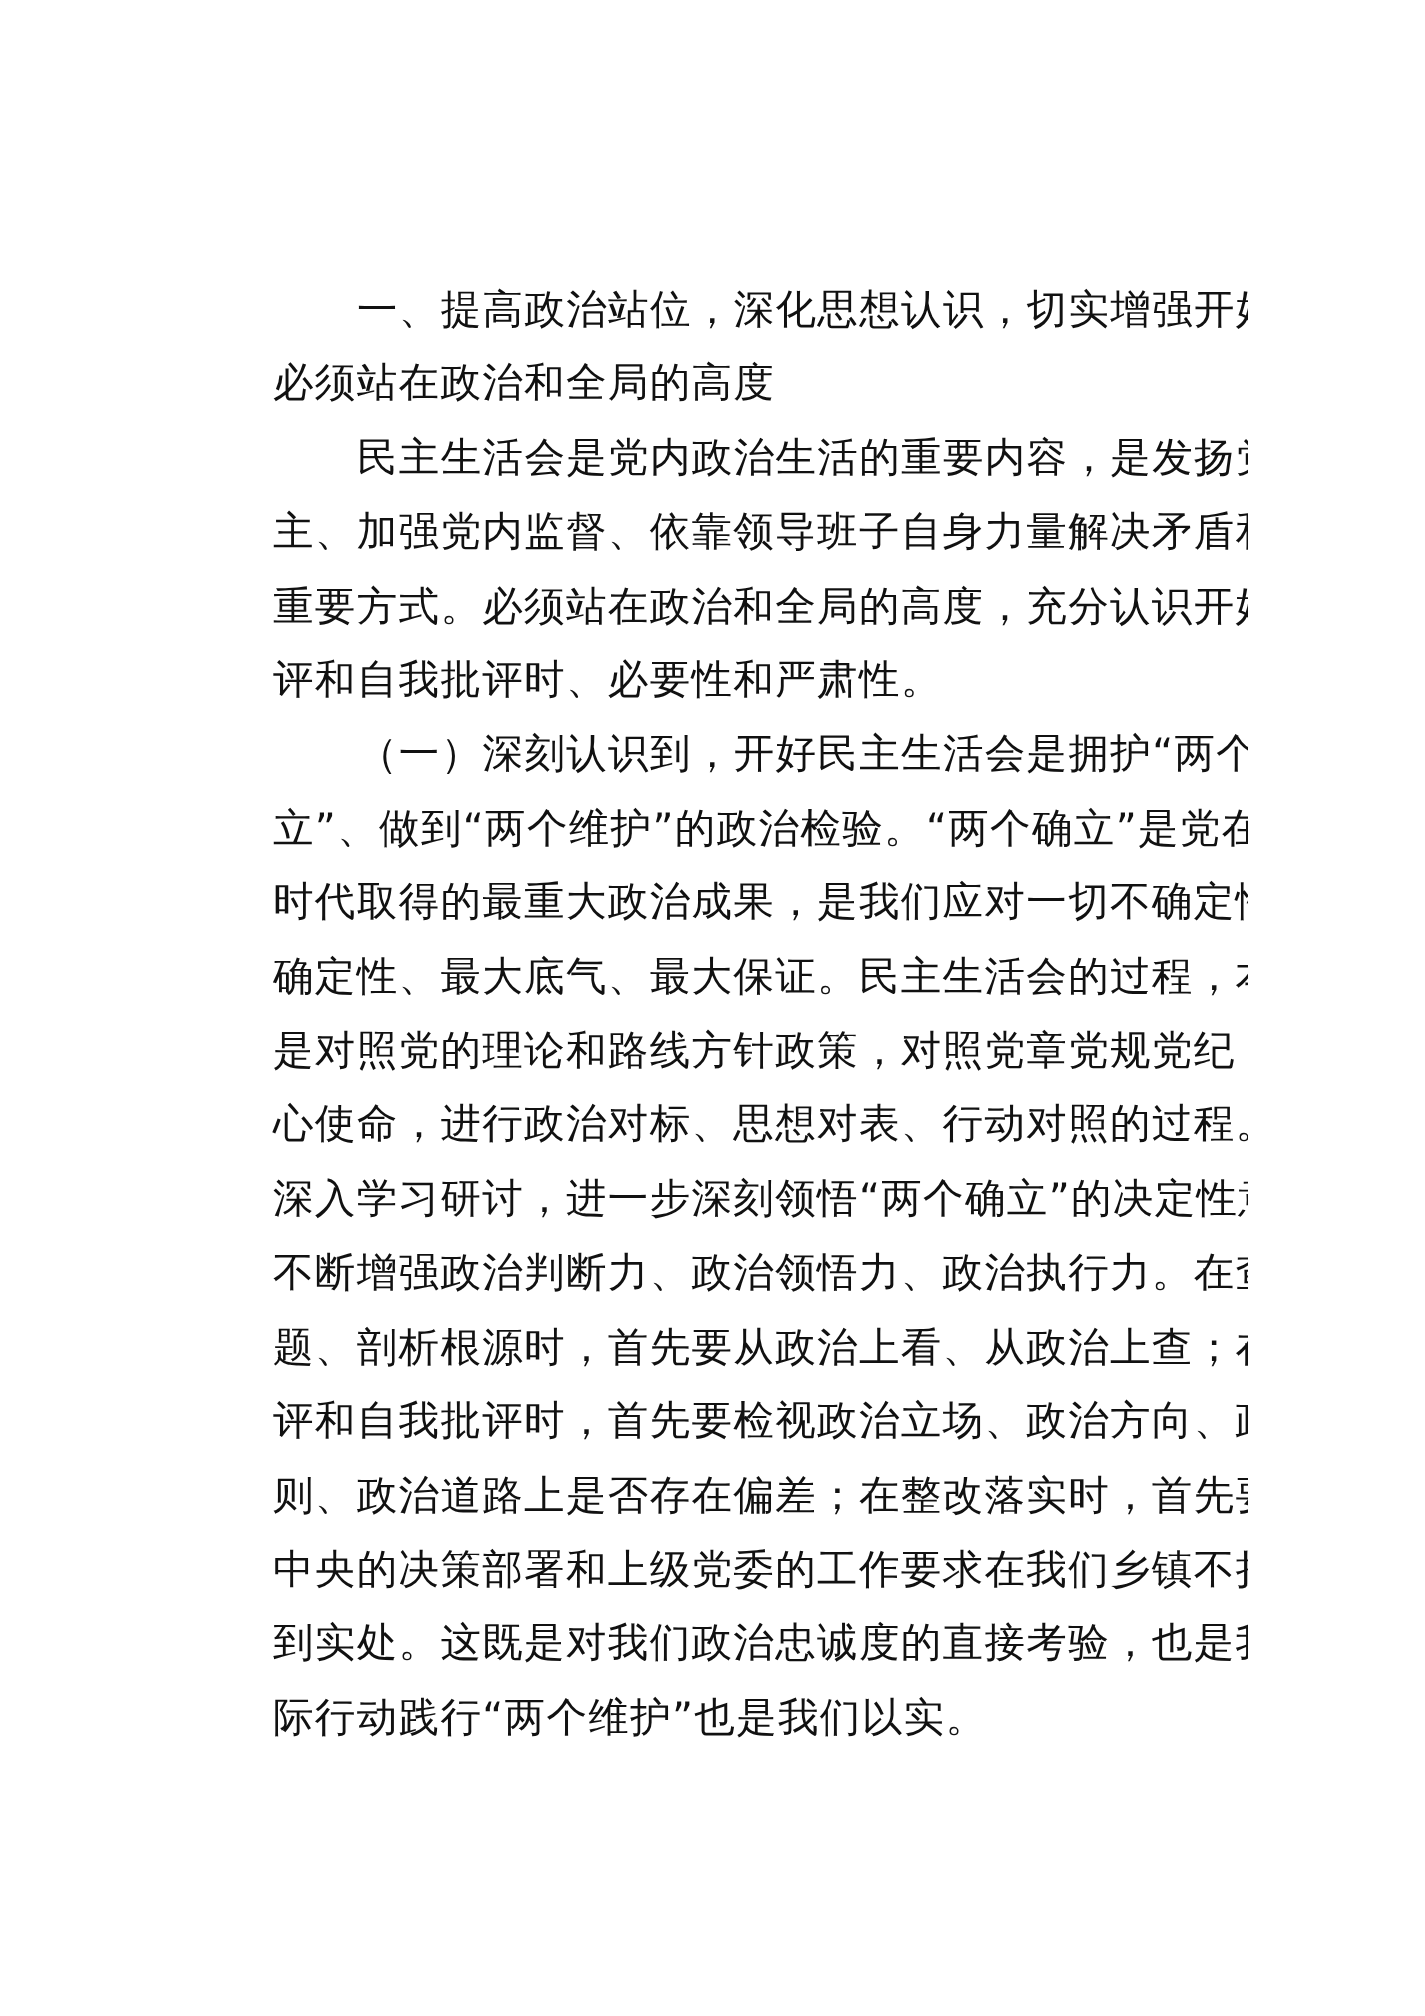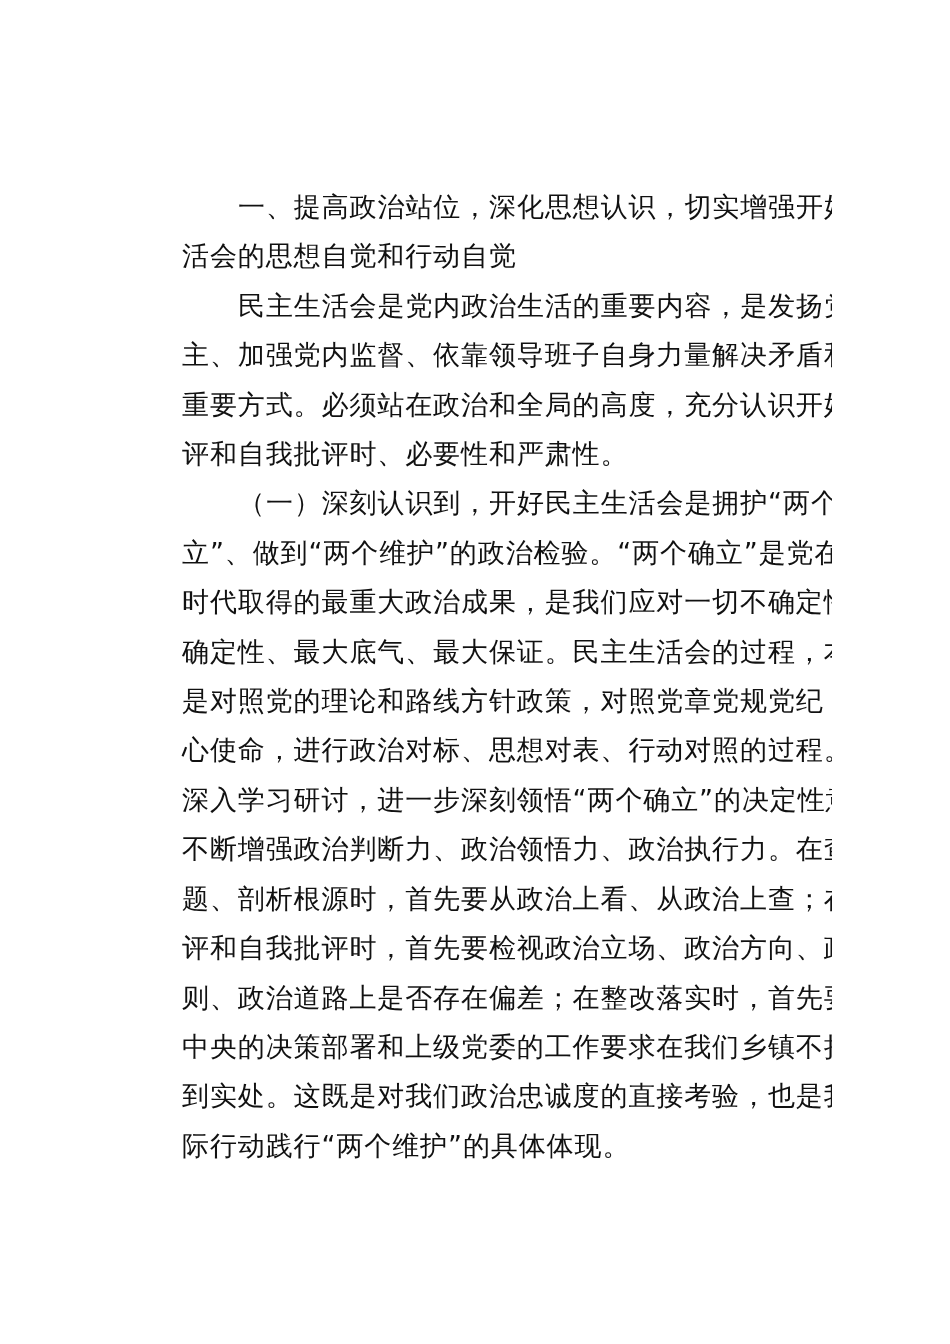--- a/index.html
+++ b/index.html
@@ -44,21 +44,21 @@
   .line.indent {
     padding-left: 56px;
   }
 </style>
 </head>
 <body>
 
 <div class="page">
   <div class="para">
     <span class="line indent">一、提高政治站位，深化思想认识，切实增强开好民主生</span>
-    <span class="line last">活会的思想自觉和行动自觉</span>
+    <span class="line last">必须站在政治和全局的高度</span>
   </div>
 
   <div class="para">
     <span class="line indent">民主生活会是党内政治生活的重要内容，是发扬党内民</span>
     <span class="line">主、加强党内监督、依靠领导班子自身力量解决矛盾和问题的</span>
     <span class="line">重要方式。必须站在政治和全局的高度，充分认识开好这次民</span>
     <span class="line last">评和自我批评时、必要性和严肃性。</span>
   </div>
 
   <div class="para">
@@ -68,15 +68,15 @@
     <span class="line">确定性、最大底气、最大保证。民主生活会的过程，本质上就</span>
     <span class="line">是对照党的理论和路线方针政策，对照党章党规党纪，对照初</span>
     <span class="line">心使命，进行政治对标、思想对表、行动对照的过程。要通过</span>
     <span class="line">深入学习研讨，进一步深刻领悟“两个确立”的决定性意义，</span>
     <span class="line">不断增强政治判断力、政治领悟力、政治执行力。在查摆问</span>
     <span class="line">题、剖析根源时，首先要从政治上看、从政治上查；在开展批</span>
     <span class="line">评和自我批评时，首先要检视政治立场、政治方向、政治原</span>
     <span class="line">则、政治道路上是否存在偏差；在整改落实时，首先要确保党</span>
     <span class="line">中央的决策部署和上级党委的工作要求在我们乡镇不折不扣落</span>
     <span class="line">到实处。这既是对我们政治忠诚度的直接考验，也是我们以实</span>
-    <span class="line last">际行动践行“两个维护”的具体体现。</span>
+    <span class="line last">际行动践行“两个维护”也是我们以实。</span>
   </div>
 </div>
 
 </body></html>

